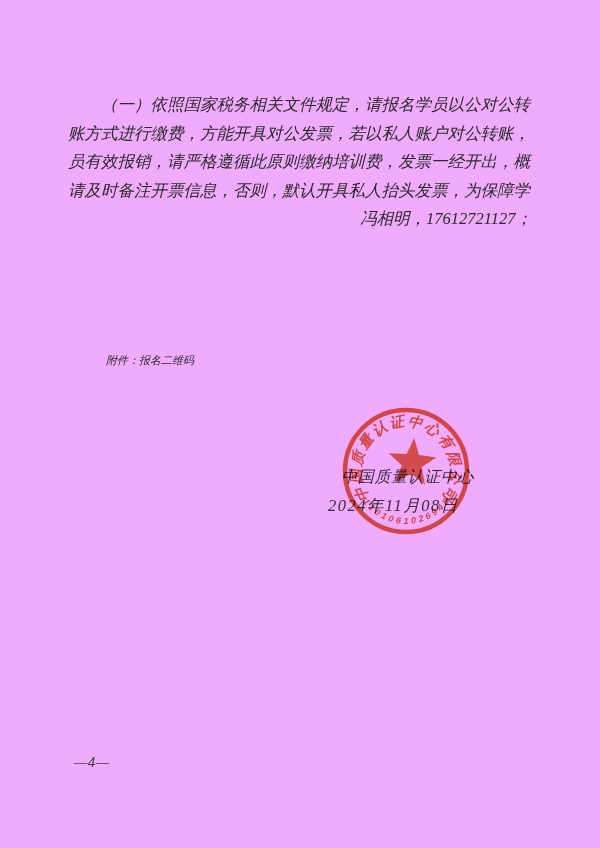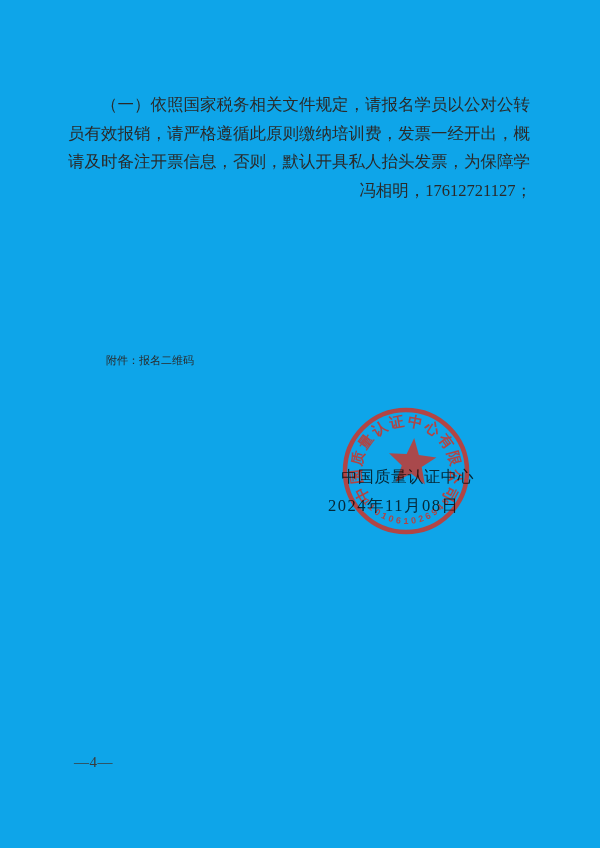--- a/index.html
+++ b/index.html
@@ -4,24 +4,25 @@
 <style>
   html, body {
     margin: 0;
     padding: 0;
     background: #ffffff;
   }
   .page {
     position: relative;
     width: 600px;
     height: 848px;
-    background: #0ea5e9;
+    background: #f0abfc;
     overflow: hidden;
     font-family: "Liberation Serif", serif;
     color: #2a2a2a;
+    font-style: italic;
   }
   .body-text {
     position: absolute;
     left: 68px;
     top: 91px;
     width: 464px;
     font-size: 16.5px;
     line-height: 28.5px;
     letter-spacing: 0px;
     color: #2a2a2a;
@@ -104,20 +105,21 @@
     font-weight: bold;
   }
 </style>
 </head>
 <body>
 
 <div class="page">
 
   <div class="body-text">
     <div class="text-line indent-2">（一）依照国家税务相关文件规定，请报名学员以公对公转</div>
+    <div class="text-line">账方式进行缴费，方能开具对公发票，若以私人账户对公转账，</div>
     <div class="text-line">员有效报销，请严格遵循此原则缴纳培训费，发票一经开出，概</div>
     <div class="text-line">请及时备注开票信息，否则，默认开具私人抬头发票，为保障学</div>
     <div class="text-line indent-contact">冯相明，17612721127；</div>
   </div>
 
   <div class="attachment-line">附件：报名二维码</div>
 
   <div class="seal-group">
     <svg class="seal-svg" width="170" height="170" viewBox="0 0 170 170">
 

